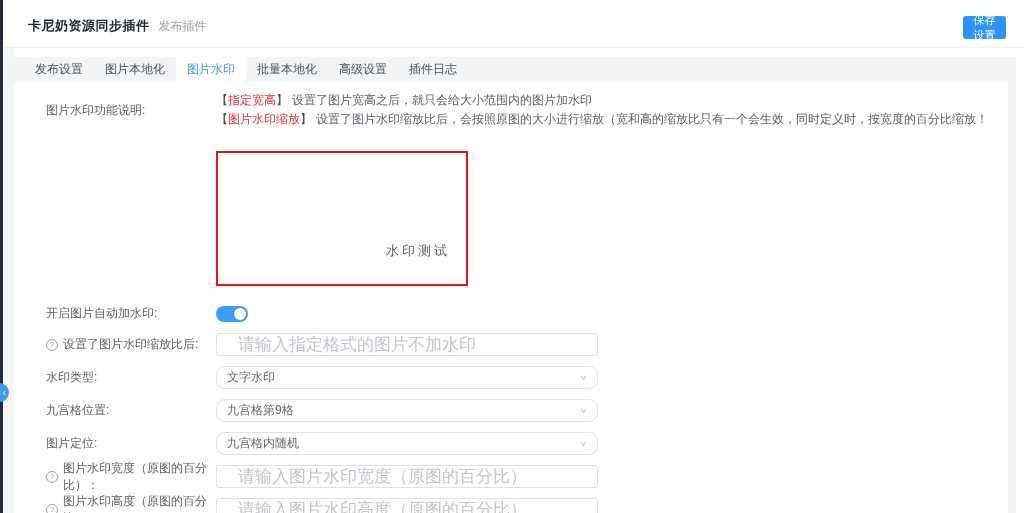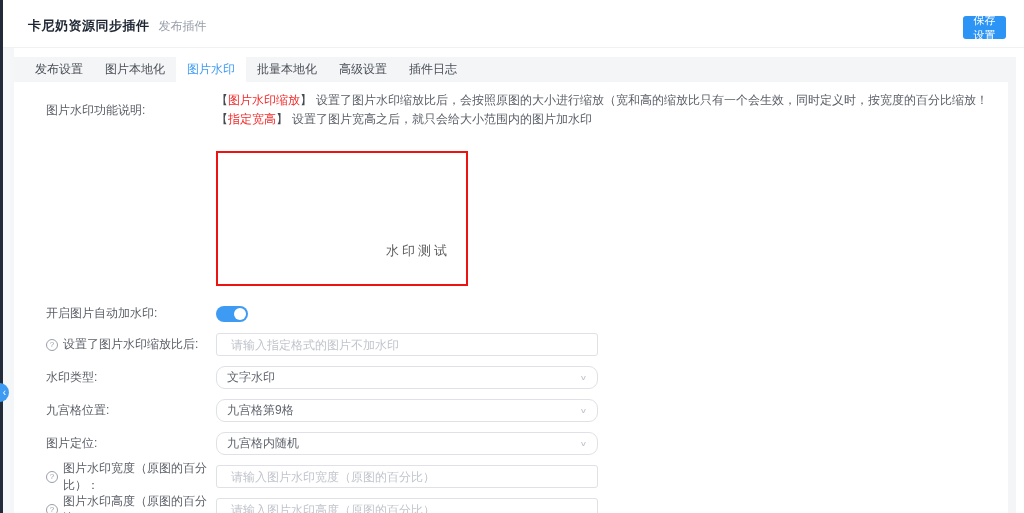--- a/index.html
+++ b/index.html
@@ -60,21 +60,21 @@
     width:12px;height:12px;flex:none;border:1px solid #9aa0a8;border-radius:50%;box-sizing:border-box;
     display:inline-flex;align-items:center;justify-content:center;font-size:8px;color:#9aa0a8;
     margin-right:5px;line-height:1;
   }
   .switch{
     position:relative;width:32px;height:16px;border-radius:8px;background:#3e9bf4;flex:none;cursor:pointer;
   }
   .switch .knob{position:absolute;top:2px;right:2px;width:12px;height:12px;border-radius:50%;background:#fff;}
   .finput{
     width:382px;height:23px;box-sizing:border-box;border:1px solid #dfe1e6;border-radius:3px;
-    padding:0 14px;font-size:12px;color:#000000;font-family:inherit;outline:none;background:#fff;flex:none;
+    padding:0 21px;font-size:17px;color:#000000;font-family:inherit;outline:none;background:#fff;flex:none;
   }
   .finput::placeholder{color:#c0c4cc;}
   .fselect{
     width:382px;height:23px;box-sizing:border-box;border:1px solid #dfe1e6;border-radius:9px;
     padding:0 10px;display:flex;align-items:center;justify-content:space-between;cursor:pointer;
     color:#5f646c;background:#fff;flex:none;
   }
   .chev{color:#c0c4cc;font-size:10px;transform:scaleY(0.7);line-height:1;}
 </style>
 </head>
@@ -103,24 +103,24 @@
   <div class="tab">批量本地化</div>
   <div class="tab">高级设置</div>
   <div class="tab">插件日志</div>
 </div>
 
 <div class="content">
 
   <div class="notes-label">图片水印功能说明:</div>
   <div class="notes">
     <div>
-      <span class="note-bracket">【</span><span class="note-tag">图片水印缩放</span><span class="note-bracket">】</span><span class="note-rest">设置了图片水印缩放比后，会按照原图的大小进行缩放（宽和高的缩放比只有一个会生效，同时定义时，按宽度的百分比缩放！</span>
+      <span class="note-bracket">【</span><span class="note-tag">指定宽高</span><span class="note-bracket">】</span><span class="note-rest">设置了图片宽高之后，就只会给大小范围内的图片加水印</span>
     </div>
     <div>
-      <span class="note-bracket">【</span><span class="note-tag">指定宽高</span><span class="note-bracket">】</span><span class="note-rest">设置了图片宽高之后，就只会给大小范围内的图片加水印</span>
+      <span class="note-bracket">【</span><span class="note-tag">图片水印缩放</span><span class="note-bracket">】</span><span class="note-rest">设置了图片水印缩放比后，会按照原图的大小进行缩放（宽和高的缩放比只有一个会生效，同时定义时，按宽度的百分比缩放！</span>
     </div>
   </div>
 
   <div class="preview">
     <span class="preview-text">水印测试</span>
   </div>
 
   <div class="frow" style="top:220px;">
     <span class="flabel">开启图片自动加水印:</span>
     <span class="switch">

